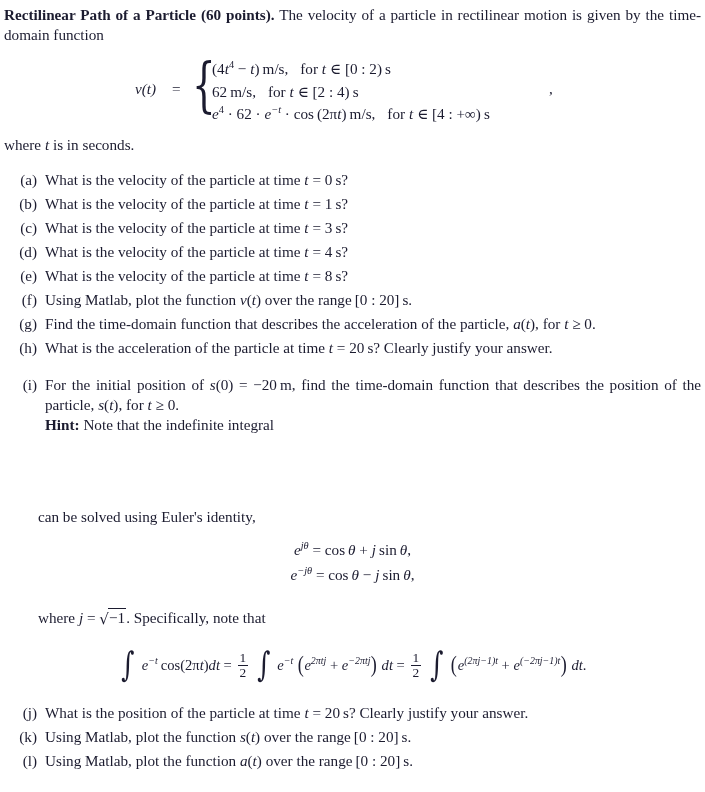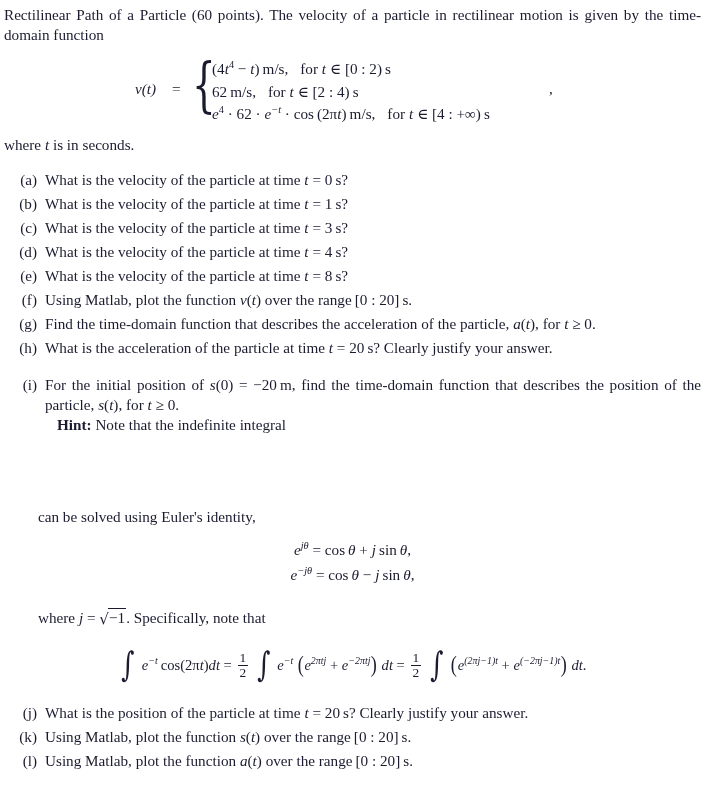--- a/index.html
+++ b/index.html
@@ -25,21 +25,21 @@
   }
 
   
   .intro {
     position: absolute;
     left: 4px;
     top: 5px;
     width: 697px;
     text-align: justify;
   }
-  .intro b { font-weight: normal; }
+  .intro b { font-weight: bold; }
 
   
   .piecewise {
     position: absolute;
     left: 0;
     top: 57px;
     width: 705px;
     height: 72px;
   }
   .pw-lhs {
@@ -101,21 +101,21 @@
     top: 0;
     width: 28px;
     text-align: right;
   }
   .item .bdy {
     display: block;
     margin-left: 36px;
     text-align: left;
   }
   .item .bdy.just { text-align: justify; }
-  .cont { display: block; margin-left: 48px; }
+  .cont { display: block; margin-left: 36px; }
 
   
   i, .mi { font-style: italic; }
   sup, sub {
     font-size: 0.68em;
     font-style: normal;
     line-height: 0;
   }
   sup.it, sub.it { font-style: italic; }
 

